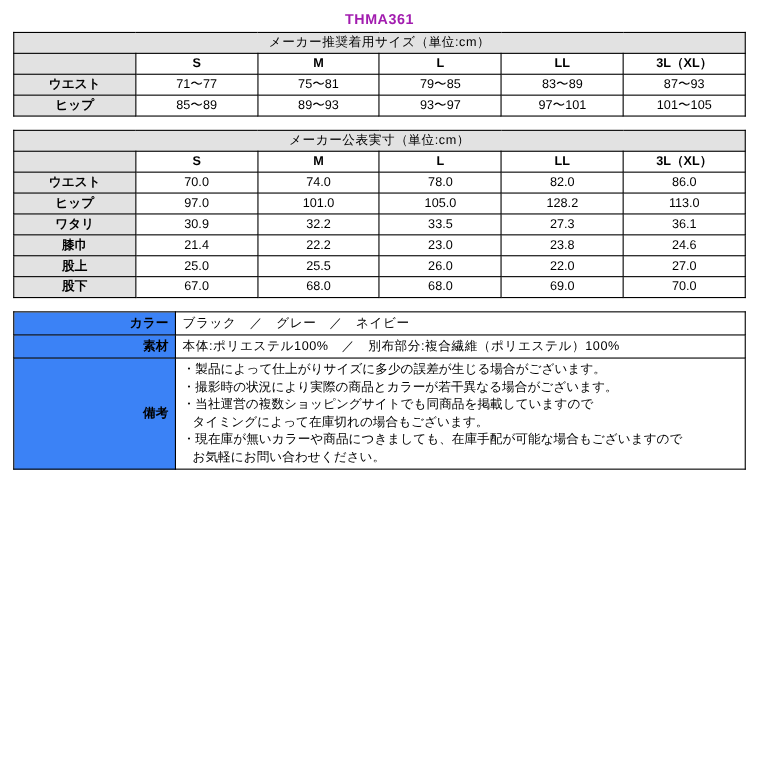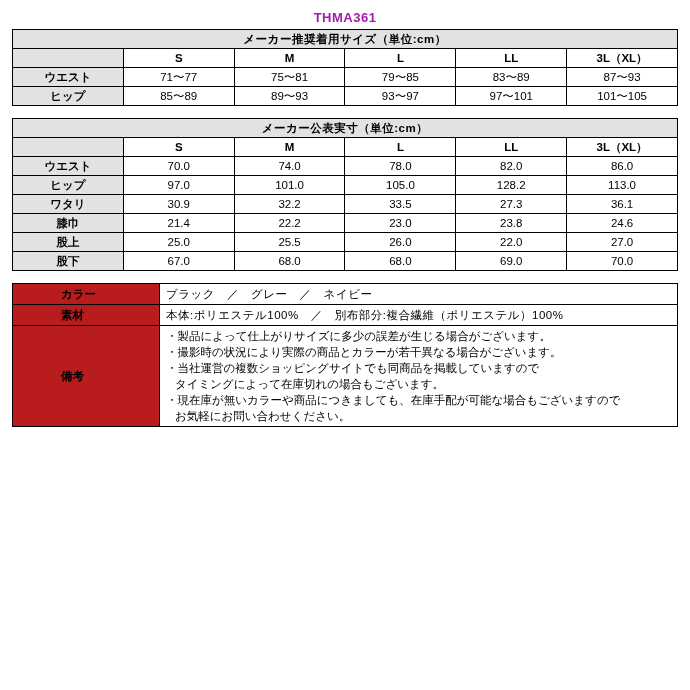--- a/index.html
+++ b/index.html
@@ -36,21 +36,21 @@
   table.size-table td, table.size-table th {
     border: 1px solid #000;
     font-size: 11.5px;
     text-align: center;
     padding: 1px 2px;
     height: 16px;
     line-height: 14px;
   }
   .tbl-title {
     background: #e2e2e2;
-    font-weight: bold;
+    font-weight: normal;
     font-size: 11.5px;
     letter-spacing: 0.5px;
   }
   .hdr-cell {
     background: #ffffff;
     font-weight: bold;
   }
   .row-label {
     background: #e2e2e2;
     font-weight: bold;
@@ -66,23 +66,23 @@
     table-layout: fixed;
   }
   table.info-table td {
     border: 1px solid #000;
     font-size: 11.5px;
     padding: 2px 6px;
     vertical-align: top;
     line-height: 16px;
   }
   table.info-table td.lbl {
-    background: #b91c1c;
-    font-weight: bold;
-    text-align: left;
+    background: #3b82f6;
+    font-weight: bold;
+    text-align: right;
     width: 92px;
     vertical-align: middle;
     padding-left: 48px;
   }
   .note-line {
     white-space: pre-wrap;
   }
   .indent {
     padding-left: 9px;
     display: block;

